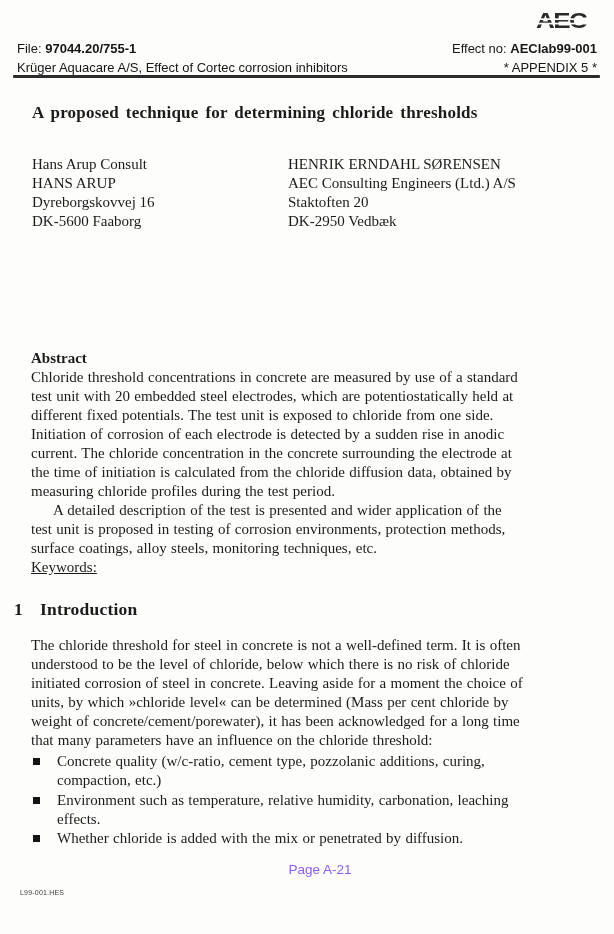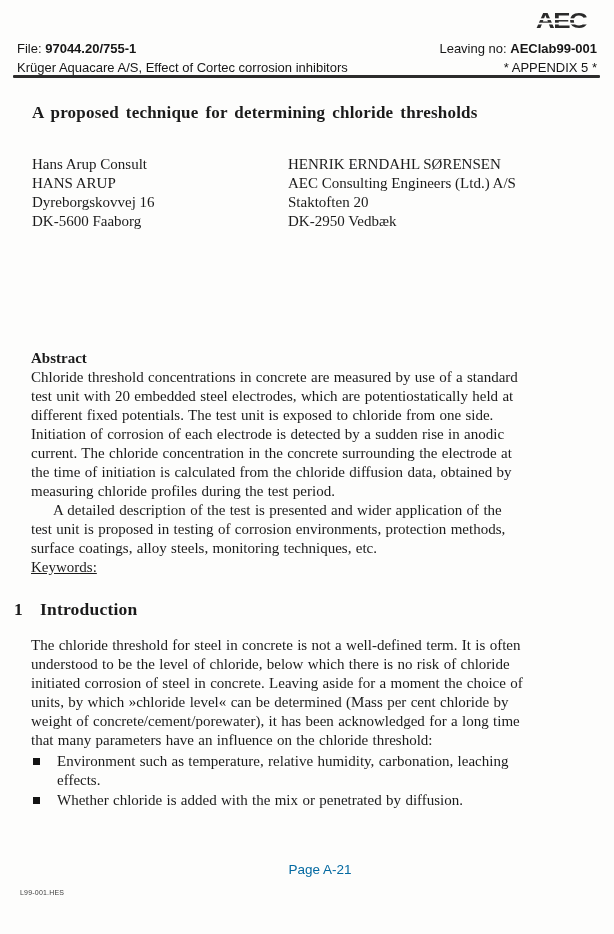--- a/index.html
+++ b/index.html
@@ -143,21 +143,21 @@
   
   .footer-page {
     position: absolute;
     top: 862px;
     left: 0;
     right: 0;
     text-align: center;
     text-indent: 26px;
     font-family: "Liberation Sans", sans-serif;
     font-size: 13.5px;
-    color: #0369a1;
+    color: #8b5cf6;
   }
   .doc-ref {
     position: absolute;
     top: 889px;
     left: 20px;
     font-family: "Liberation Sans", sans-serif;
     font-size: 7px;
     color: #3d3d3d;
     letter-spacing: 0.2px;
   }
@@ -172,21 +172,21 @@
     <div class="stripe s1"></div>
     <div class="stripe s2"></div>
   </div>
 
   <div class="hdr-row hdr-row1">
     <div class="hdr-pair">
       <span class="hdr-label">File:</span>
       <span class="hdr-bold">97044.20/755-1</span>
     </div>
     <div class="hdr-pair">
-      <span class="hdr-label">Leaving no:</span>
+      <span class="hdr-label">Effect no:</span>
       <span class="hdr-bold">AEClab99-001</span>
     </div>
   </div>
   <div class="hdr-row hdr-row2">
     <div>Krüger Aquacare A/S, Effect of Cortec corrosion inhibitors</div>
     <div>* APPENDIX 5 *</div>
   </div>
   <div class="rule"></div>
 
   <div class="title">A proposed technique for determining chloride thresholds</div>
@@ -229,20 +229,25 @@
   <div class="intro-p pre">The chloride threshold for steel in concrete is not a well-defined term. It is often
 understood to be the level of chloride, below which there is no risk of chloride
 initiated corrosion of steel in concrete. Leaving aside for a moment the choice of
 units, by which »chloride level« can be determined (Mass per cent chloride by
 weight of concrete/cement/porewater), it has been acknowledged for a long time
 that many parameters have an influence on the chloride threshold:</div>
 
   <div class="bullets">
     <div class="bullet-item">
       <span class="bullet-sq"></span>
+      <span class="pre">Concrete quality (w/c-ratio, cement type, pozzolanic additions, curing,
+compaction, etc.)</span>
+    </div>
+    <div class="bullet-item">
+      <span class="bullet-sq"></span>
       <span class="pre">Environment such as temperature, relative humidity, carbonation, leaching
 effects.</span>
     </div>
     <div class="bullet-item">
       <span class="bullet-sq"></span>
       <span class="pre">Whether chloride is added with the mix or penetrated by diffusion.</span>
     </div>
   </div>
 
   <div class="footer-page">Page A-21</div>

